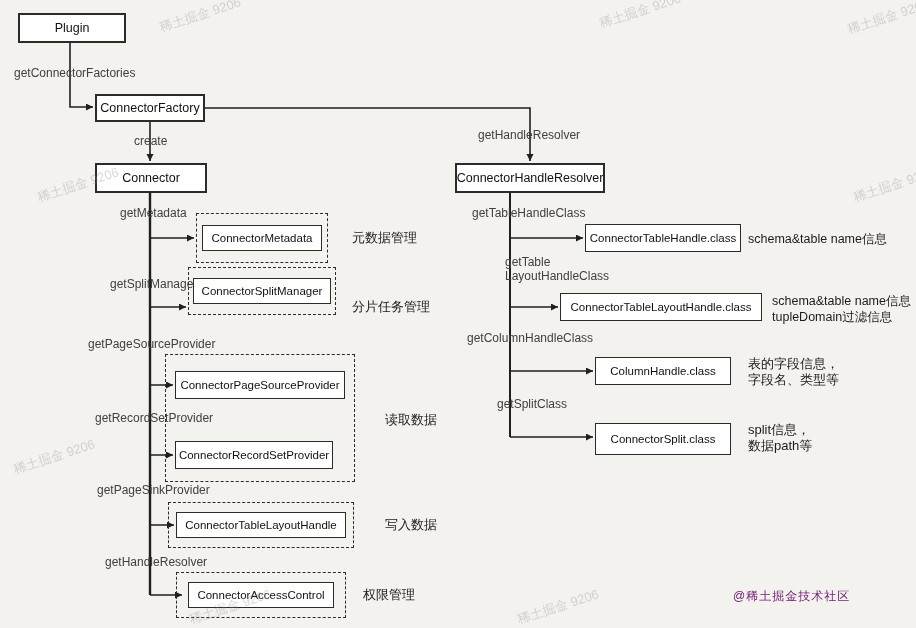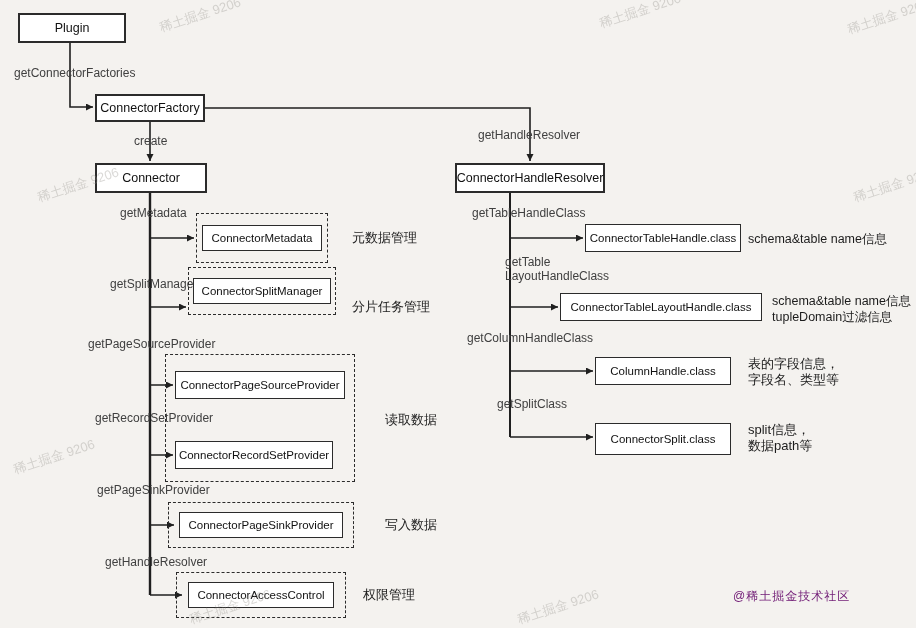--- a/index.html
+++ b/index.html
@@ -131,21 +131,21 @@
 
   <div class="label" style="left:88px;top:337px">getPageSourceProvider</div>
   <div class="group-box" style="left:165px;top:354px;width:190px;height:128px"></div>
   <div class="solid-box" style="left:175px;top:371px;width:170px;height:28px">ConnectorPageSourceProvider</div>
   <div class="label" style="left:95px;top:411px">getRecordSetProvider</div>
   <div class="solid-box" style="left:175px;top:441px;width:158px;height:28px">ConnectorRecordSetProvider</div>
   <div class="note" style="left:385px;top:412px">读取数据</div>
 
   <div class="label" style="left:97px;top:483px">getPageSinkProvider</div>
   <div class="dashed-wrap" style="left:168px;top:502px;width:186px;height:46px">
-    <div class="inner-box">ConnectorPageSinkProvider</div>
+    <div class="inner-box">ConnectorTableLayoutHandle</div>
   </div>
   <div class="note" style="left:385px;top:517px">写入数据</div>
 
   <div class="label" style="left:105px;top:555px">getHandleResolver</div>
   <div class="dashed-wrap" style="left:176px;top:572px;width:170px;height:46px">
     <div class="inner-box">ConnectorAccessControl</div>
   </div>
   <div class="note" style="left:363px;top:587px">权限管理</div>
 
   <div class="label" style="left:472px;top:206px">getTableHandleClass</div>

